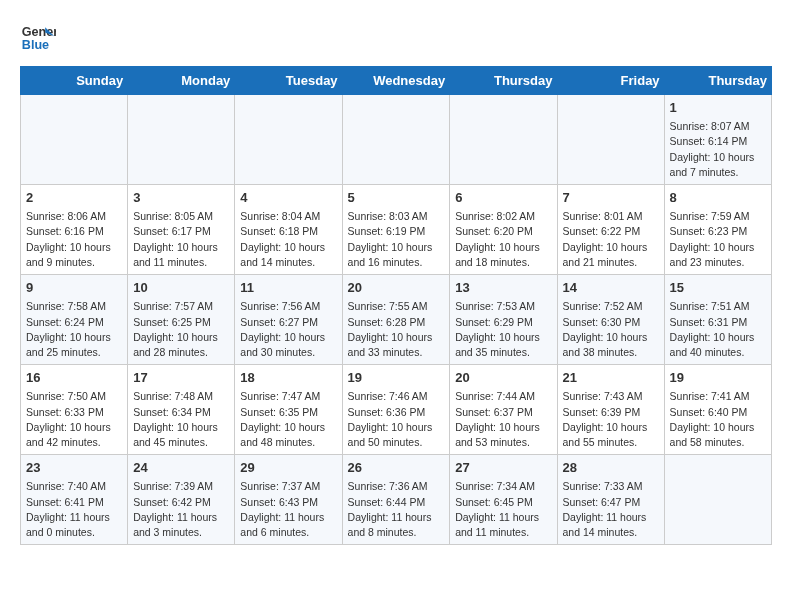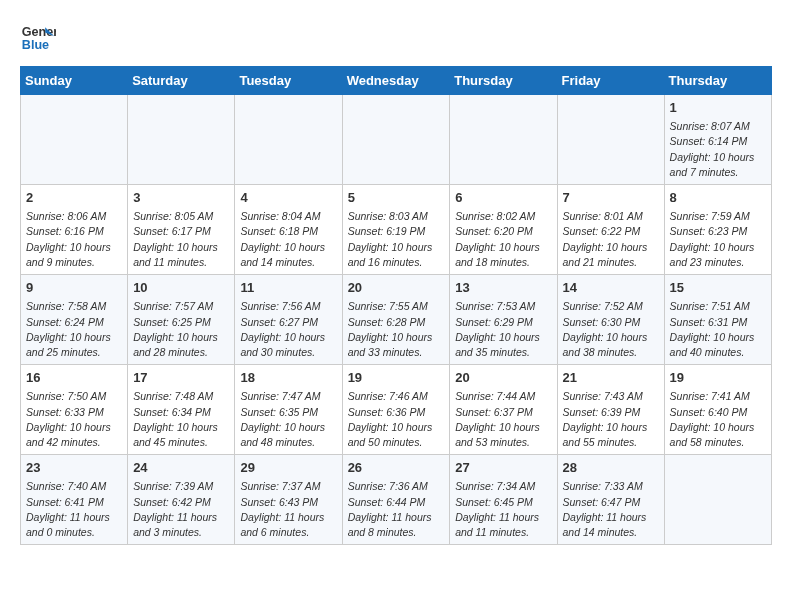--- a/index.html
+++ b/index.html
@@ -41,21 +41,21 @@
     }
     .calendar {
       width: 100%;
       border-collapse: collapse;
       font-size: 11px;
     }
     .calendar thead tr th {
       background-color: #1a6fba;
       color: #fff;
       padding: 6px 4px;
-      text-align: left;
+      text-align: right;
       font-size: 13px;
       font-weight: bold;
       border: 1px solid #1a6fba;
     }
     .calendar tbody tr td {
       border: 1px solid #ccc;
       vertical-align: top;
       padding: 4px 5px;
       width: 108px;
       min-height: 80px;
@@ -72,21 +72,20 @@
     .day-num {
       font-size: 13px;
       font-weight: bold;
       display: block;
       margin-bottom: 2px;
     }
     .day-info {
       font-size: 10.5px;
       color: #333;
       line-height: 1.45;
-      font-style: italic;
     }
   </style>
 </head>
 <body>
 
 <div class="header-area">
   <div class="logo">
     <svg class="logo-icon" viewBox="0 0 40 40">
       <text x="2" y="18" font-size="14" font-weight="bold" fill="#333">General</text>
       <text x="2" y="32" font-size="14" font-weight="bold" fill="#1a6fba">Blue</text>
@@ -100,21 +99,21 @@
   <div class="title-area">
     <div class="month-title"></div>
     <div class="location-title"></div>
   </div>
 </div>
 
 <table class="calendar">
   <thead>
     <tr>
     <th>Sunday</th>
-        <th>Saturday</th>
+        <th>Monday</th>
         <th>Tuesday</th>
         <th>Wednesday</th>
         <th>Thursday</th>
         <th>Friday</th>
         <th>Thursday</th>
       </tr>
   </thead>
   <tbody id="calendar-body">
   <tr>
         <td></td>

